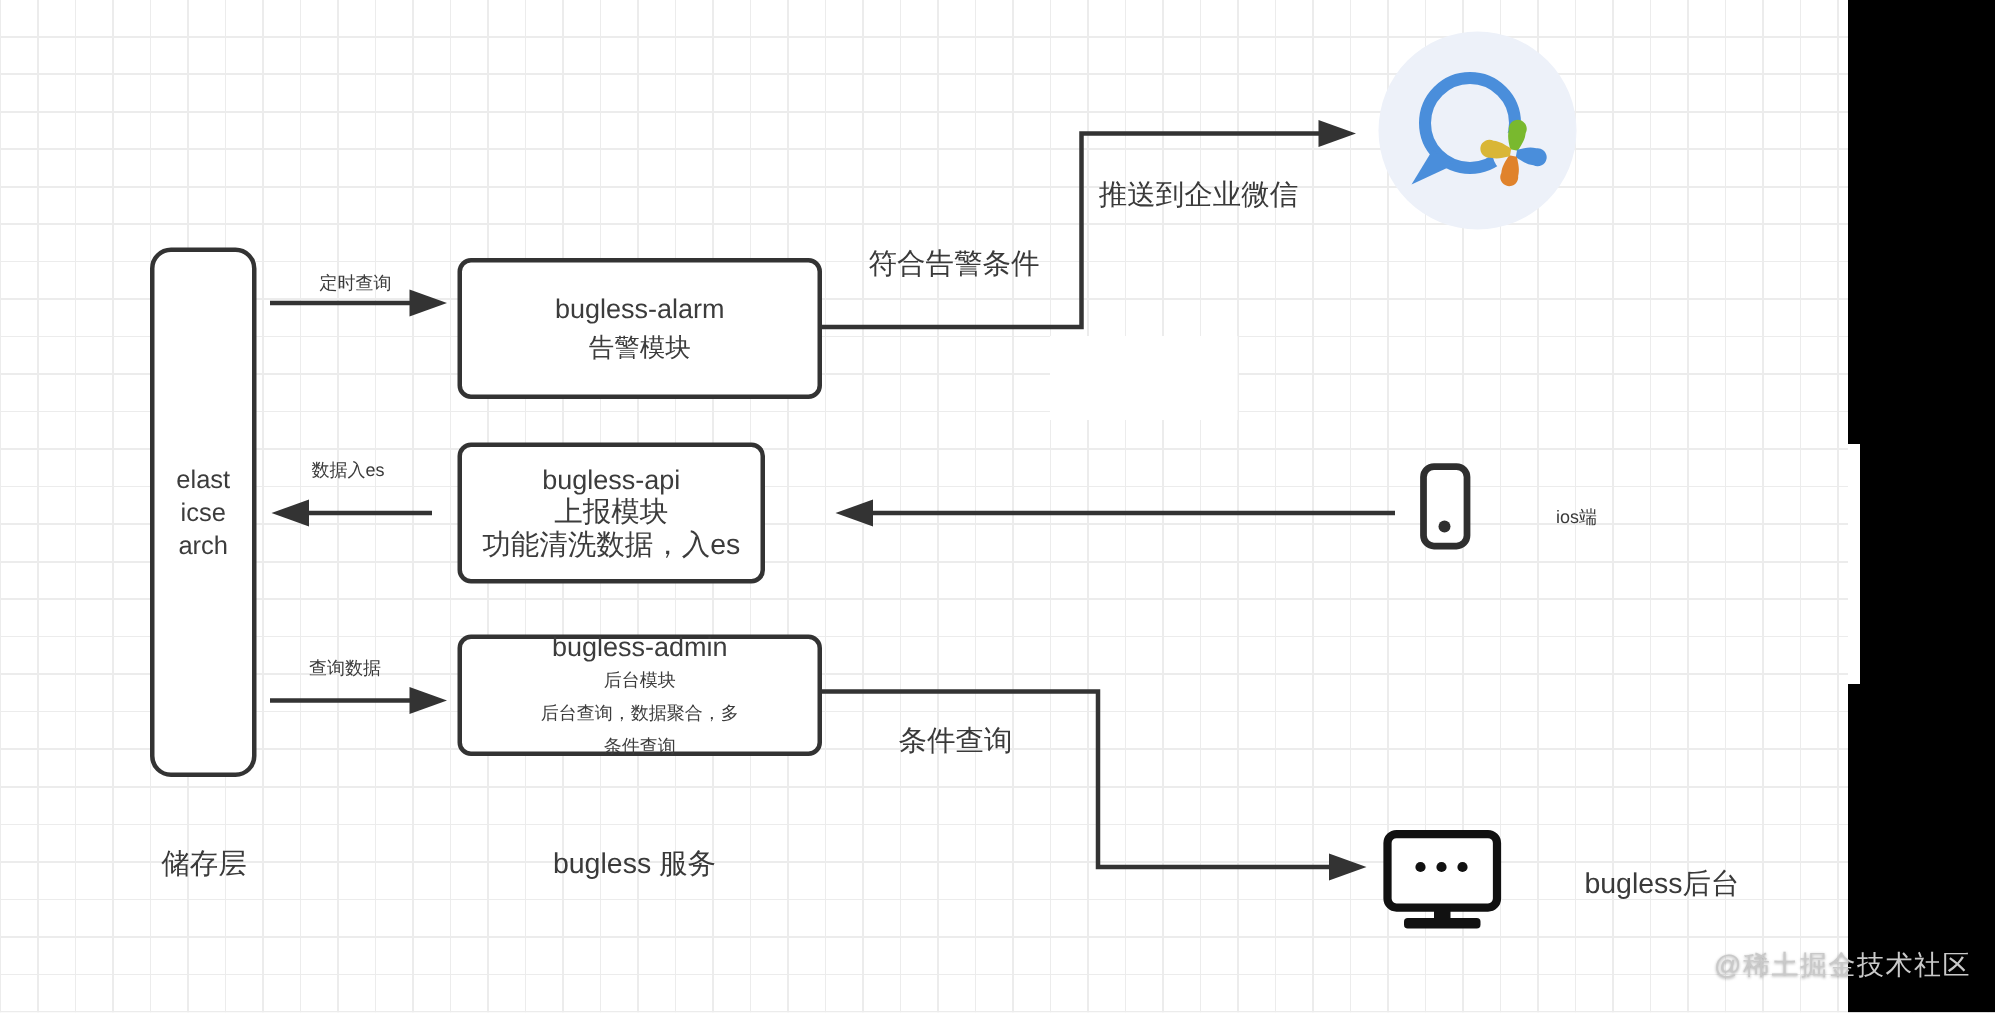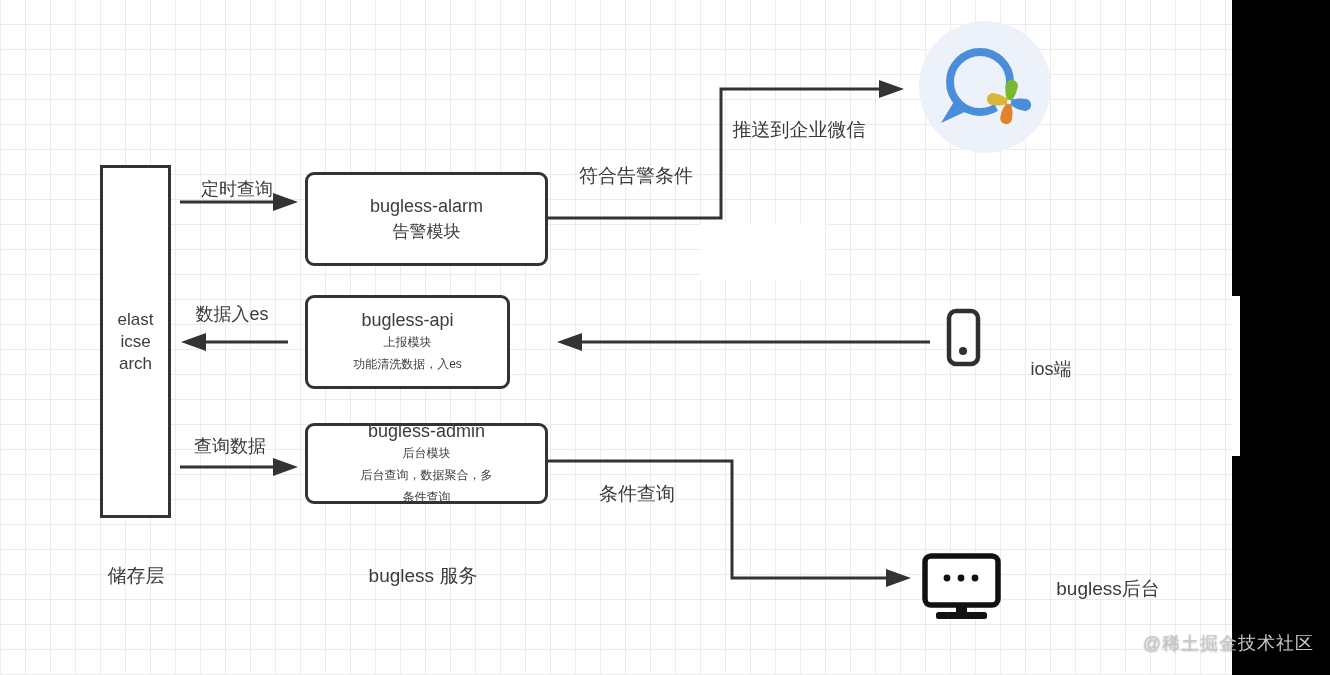--- a/index.html
+++ b/index.html
@@ -12,32 +12,32 @@
     font-family:"Liberation Sans","DejaVu Sans",sans-serif;
     color:#3a3a3a;
   }
   .patch{position:absolute;background:#fff;}
   .node{
     position:absolute;background:#fff;border:3px solid #333;border-radius:9px;
     display:flex;flex-direction:column;align-items:center;justify-content:center;
     text-align:center;color:#3c3c3c;box-sizing:border-box;
   }
   .node .ln{line-height:23px;font-size:17px;white-space:nowrap;}
-  .node-es{left:100px;top:165px;width:71px;height:353px;border-radius:0;}
+  .node-es{left:100px;top:165px;width:71px;height:353px;border-radius:14px;}
   .node-es .ln{font-size:17px;line-height:22px;}
   .node-alarm{left:305px;top:172px;width:243px;height:94px;}
   .node-alarm .ln{line-height:26px;}
   .node-api{left:305px;top:295px;width:205px;height:94px;}
-  .node-api .ln{font-size:12px;line-height:22px;}
+  .node-api .ln{font-size:19px;line-height:22px;}
   .node-admin{left:305px;top:423px;width:243px;height:81px;}
   .node-admin .ln{font-size:12px;line-height:22px;}
   .node-alarm .ln:first-child,.node-api .ln:first-child,.node-admin .ln:first-child{font-size:18px;}
   .lbl{
     position:absolute;transform:translate(-50%,-50%);
-    font-size:18px;white-space:nowrap;color:#3a3a3a;
+    font-size:12px;white-space:nowrap;color:#3a3a3a;
   }
   .lbl.big{font-size:19px;}
   .overlay{position:absolute;left:0;top:0;}
   .blackstrip{position:absolute;left:1232px;top:0;width:98px;height:675px;background:#000;}
   .notch{position:absolute;left:1232px;top:296px;width:8px;height:160px;background:#fff;}
   .watermark{
     position:absolute;right:16px;top:631px;font-size:18px;letter-spacing:1px;
     color:#c9c9c9;text-shadow:0 1px 2px rgba(0,0,0,0.35);white-space:nowrap;z-index:6;
   }
   .toplayer{z-index:5;}
@@ -127,21 +127,21 @@
     </g>
   </svg>
 
   <div class="lbl" style="left:237px;top:189px;">定时查询</div>
   <div class="lbl" style="left:232px;top:314px;">数据入es</div>
   <div class="lbl" style="left:230px;top:446px;">查询数据</div>
   <div class="lbl big" style="left:636px;top:176px;">符合告警条件</div>
   <div class="lbl big" style="left:799px;top:130px;">推送到企业微信</div>
   <div class="lbl big" style="left:637px;top:494px;">条件查询</div>
 
-  <div class="lbl" style="left:1051px;top:345px;margin-top:24px;">ios端</div>
+  <div class="lbl" style="left:1051px;top:345px;">ios端</div>
   <div class="lbl big" style="left:1108px;top:589px;">bugless后台</div>
 
   <div class="lbl big" style="left:130px;top:576px;padding-left:12px;">储存层</div>
   <div class="lbl big" style="left:423px;top:576px;">bugless 服务</div>
 
   <div class="blackstrip toplayer"></div>
   <div class="notch toplayer"></div>
 
   <div class="watermark">@稀土掘金技术社区</div>
 

